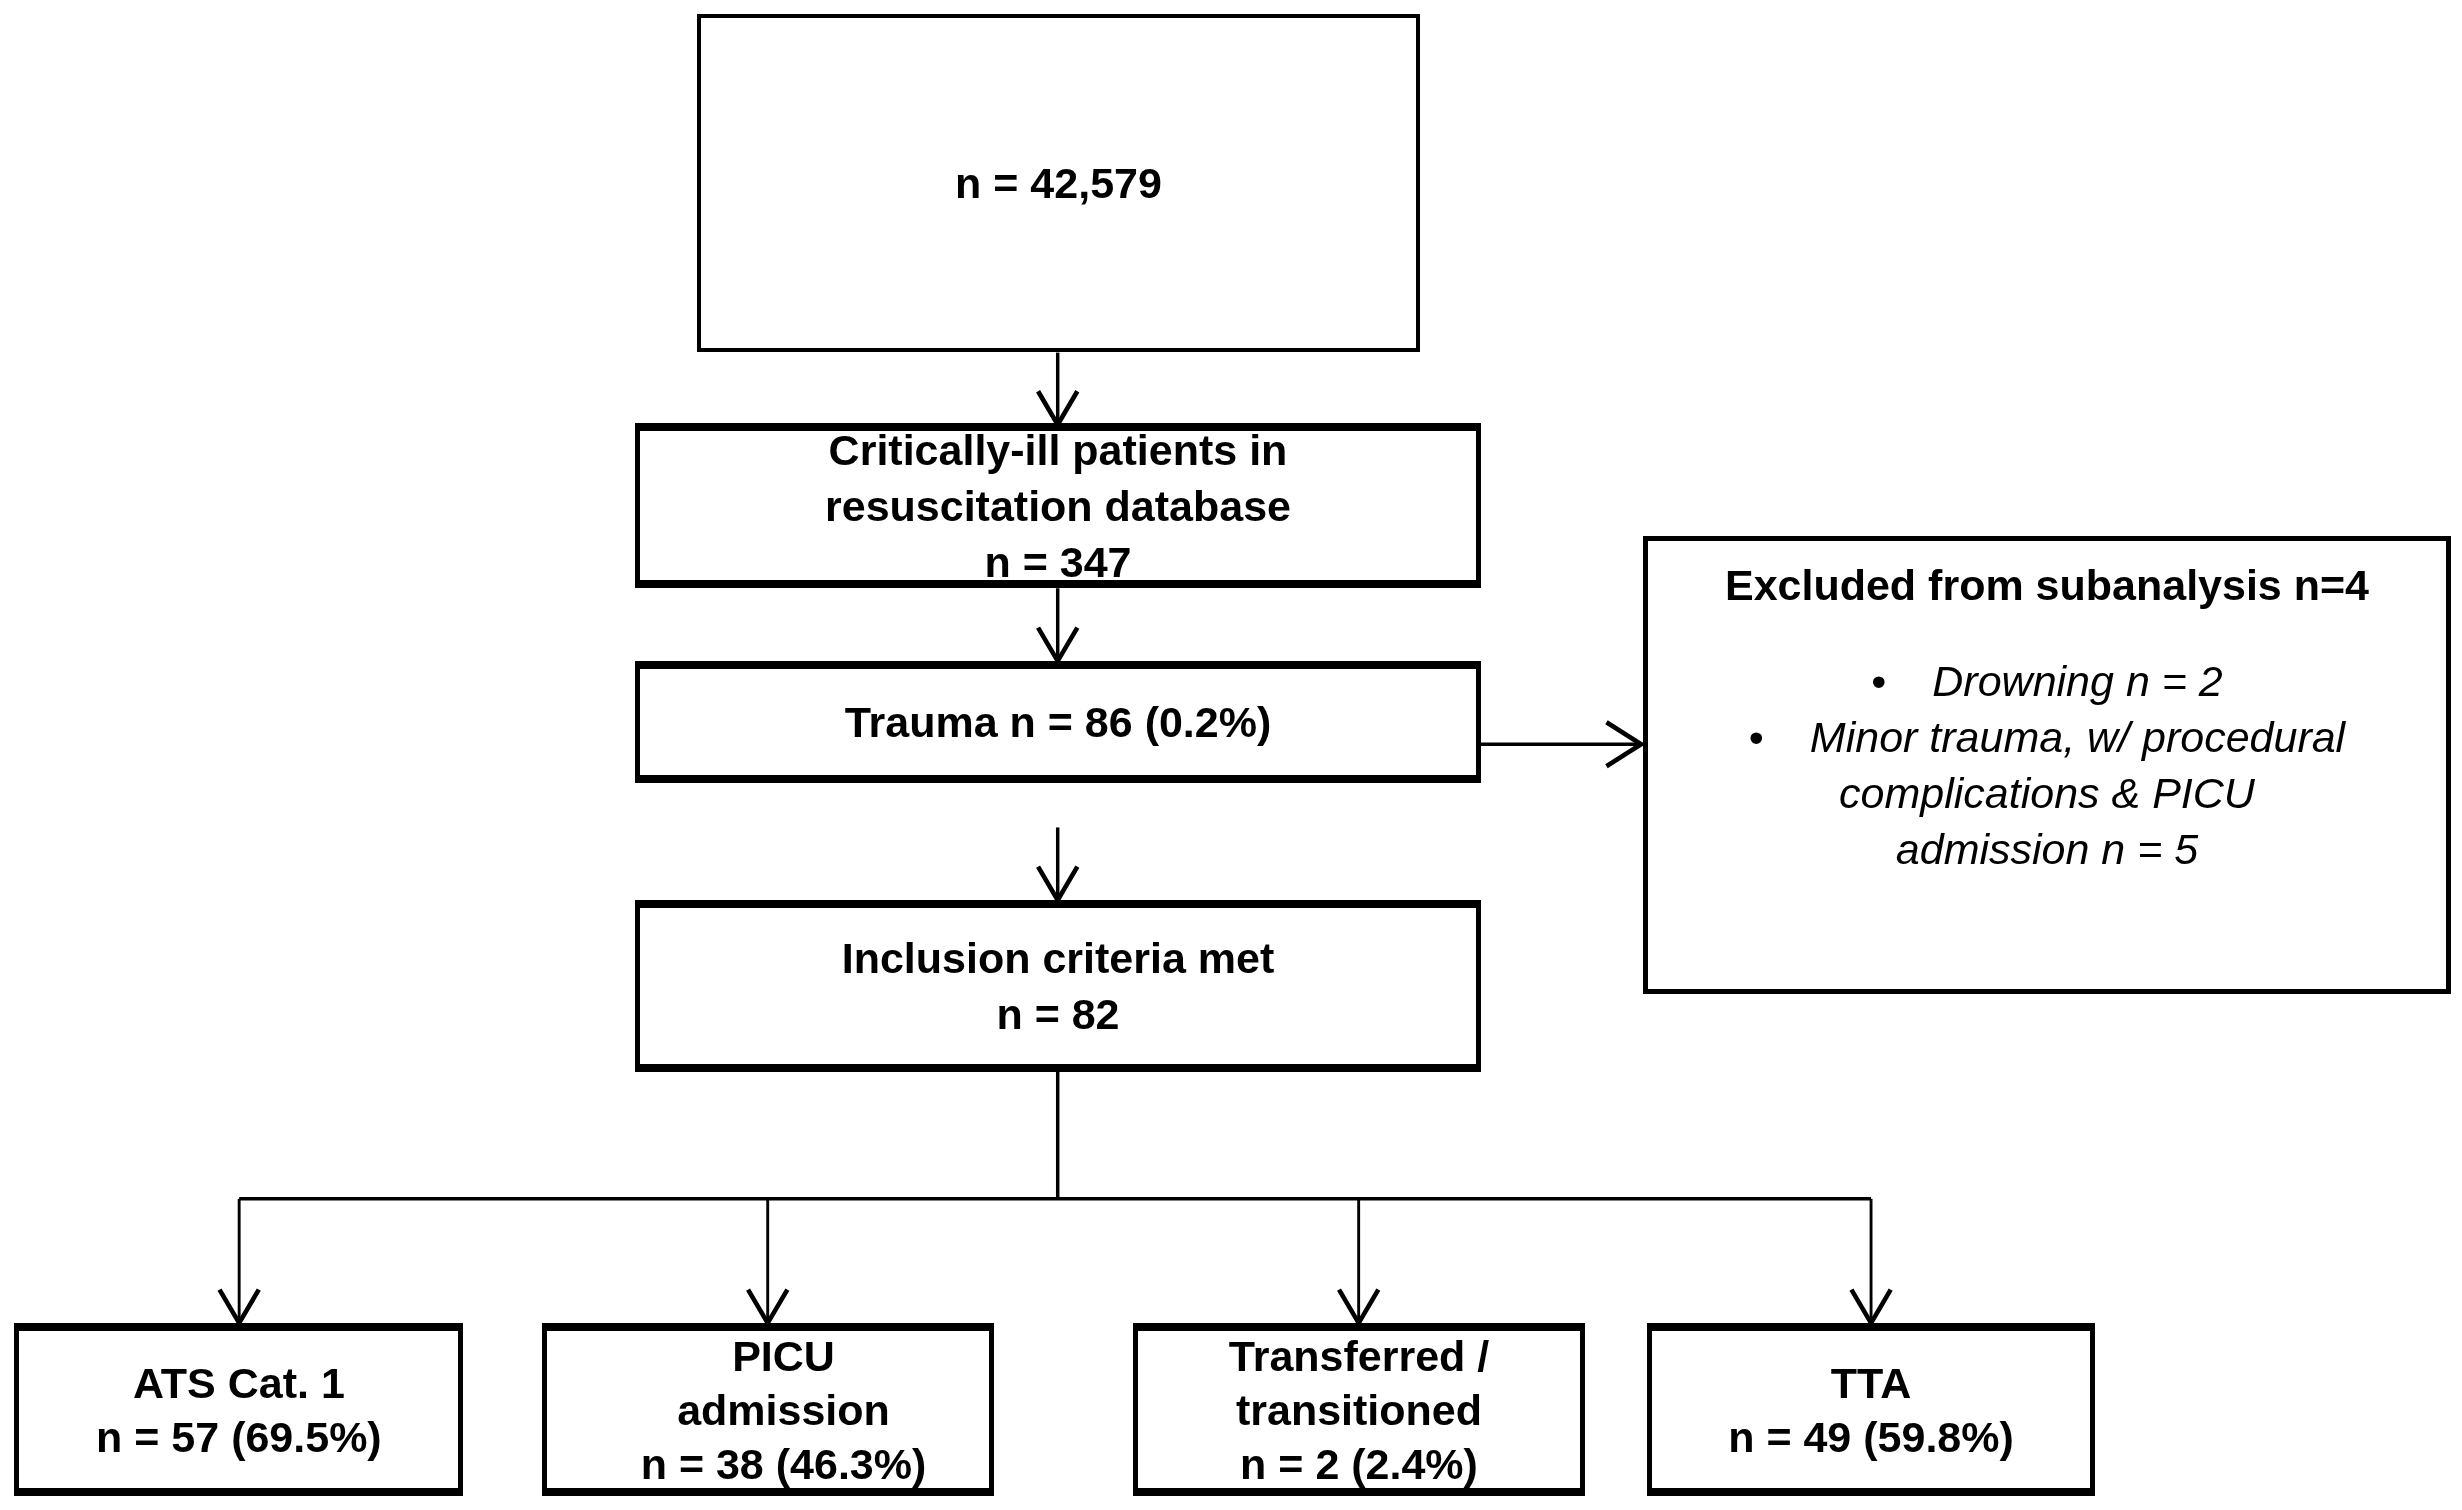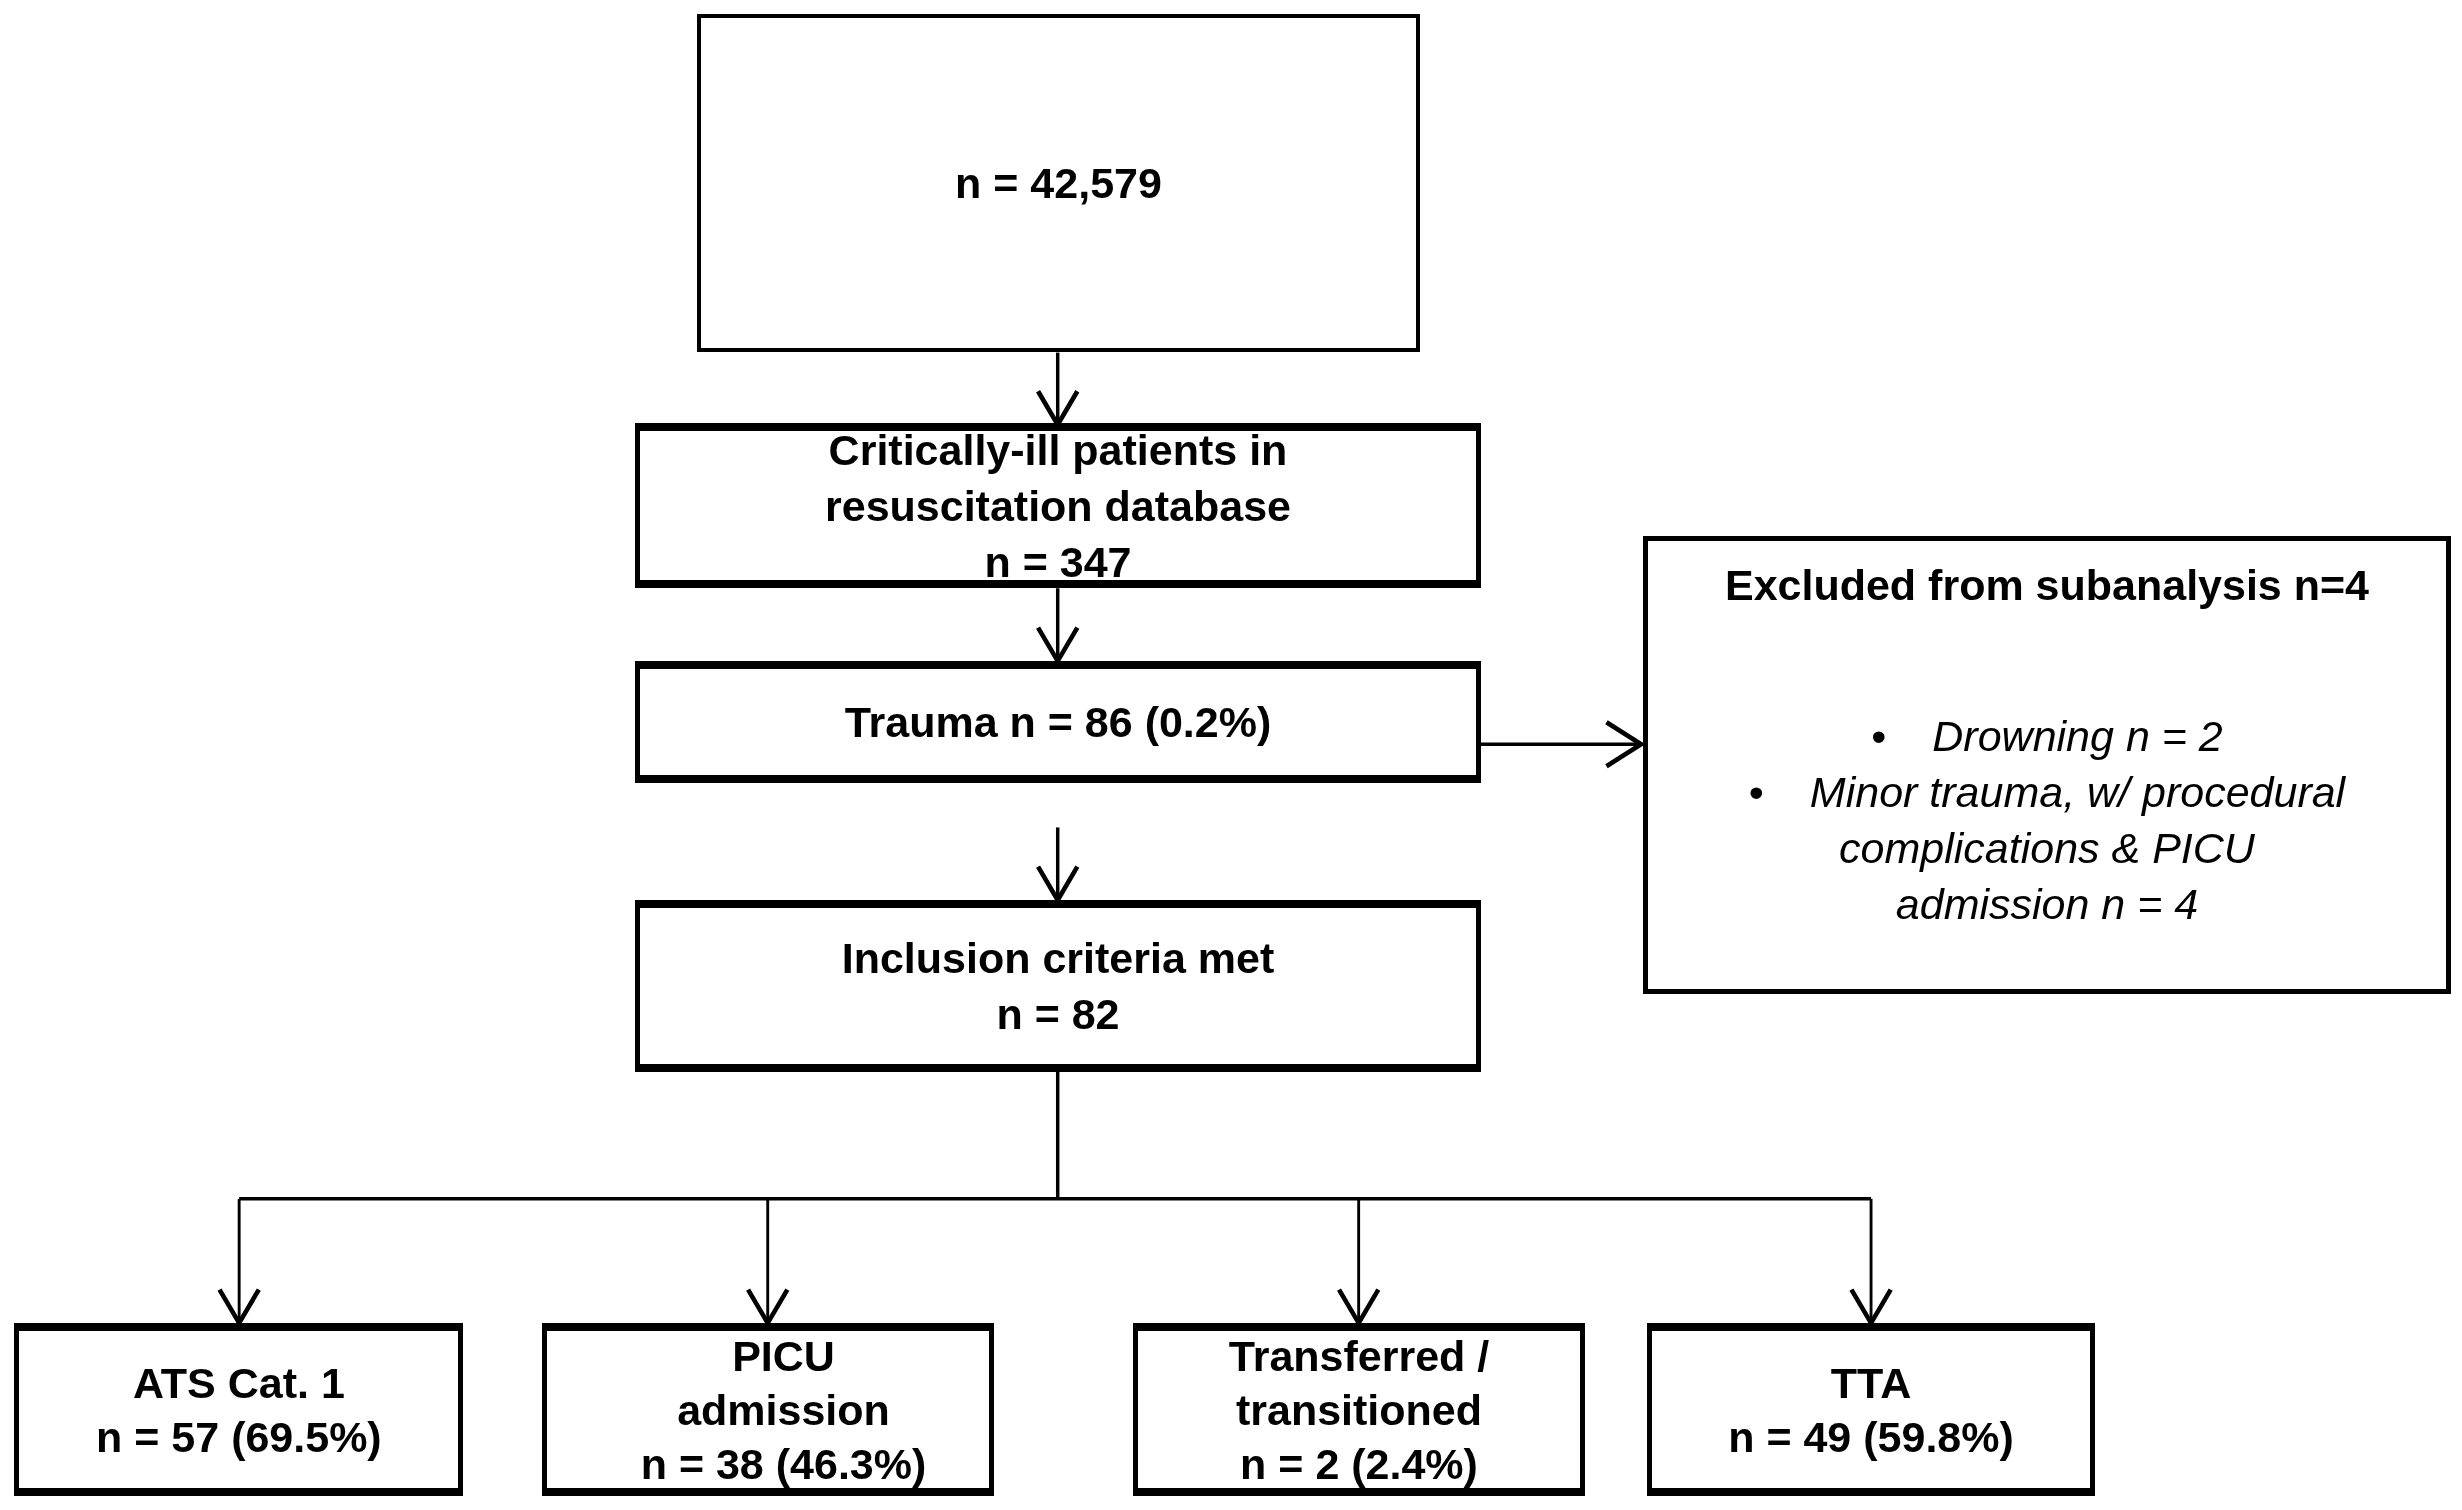--- a/index.html
+++ b/index.html
@@ -52,21 +52,20 @@
   }
   .box--ats         { left: 14.4px;   top: 1323px; width: 449px; height: 173px; line-height: 54px; }
   .box--picu        { left: 542px;  top: 1323px; width: 452px; height: 173px; line-height: 54px; padding-left: 31px; }
   .box--transferred { left: 1133px; top: 1323px; width: 452px; height: 173px; line-height: 54px; }
   .box--tta         { left: 1647px; top: 1323px; width: 448px; height: 173px; line-height: 54px; }
   .excluded-title {
     font-weight: bold;
     line-height: 56px;
   }
   .bullet-list {
-    margin-top: 55px;
     font-weight: normal;
     font-style: italic;
     line-height: 56px;
   }
   .bullet-line { text-align: center; }
   .dot {
     font-style: normal;
     margin-right: 46px;
   }
 </style>
@@ -133,21 +132,21 @@
   <div class="box box--excluded">
     <div class="excluded-title">Excluded from subanalysis n=4</div>
     <div class="bullet-list">
       <div class="bullet-line">
         <span class="dot">•</span><span>Drowning n = 2</span>
       </div>
       <div class="bullet-line">
         <span class="dot">•</span><span>Minor trauma, w/ procedural</span>
       </div>
       <div class="bullet-line">complications &amp; PICU</div>
-      <div class="bullet-line">admission n = 4</div>
+      <div class="bullet-line">admission n = 5</div>
     </div>
   </div>
 
   <div class="box box--inclusion box--thick-h">
     <div>Inclusion criteria met</div>
     <div>n = 82</div>
   </div>
 
   <div class="box box--ats box--thick-h">
     <div>ATS Cat. 1</div>

